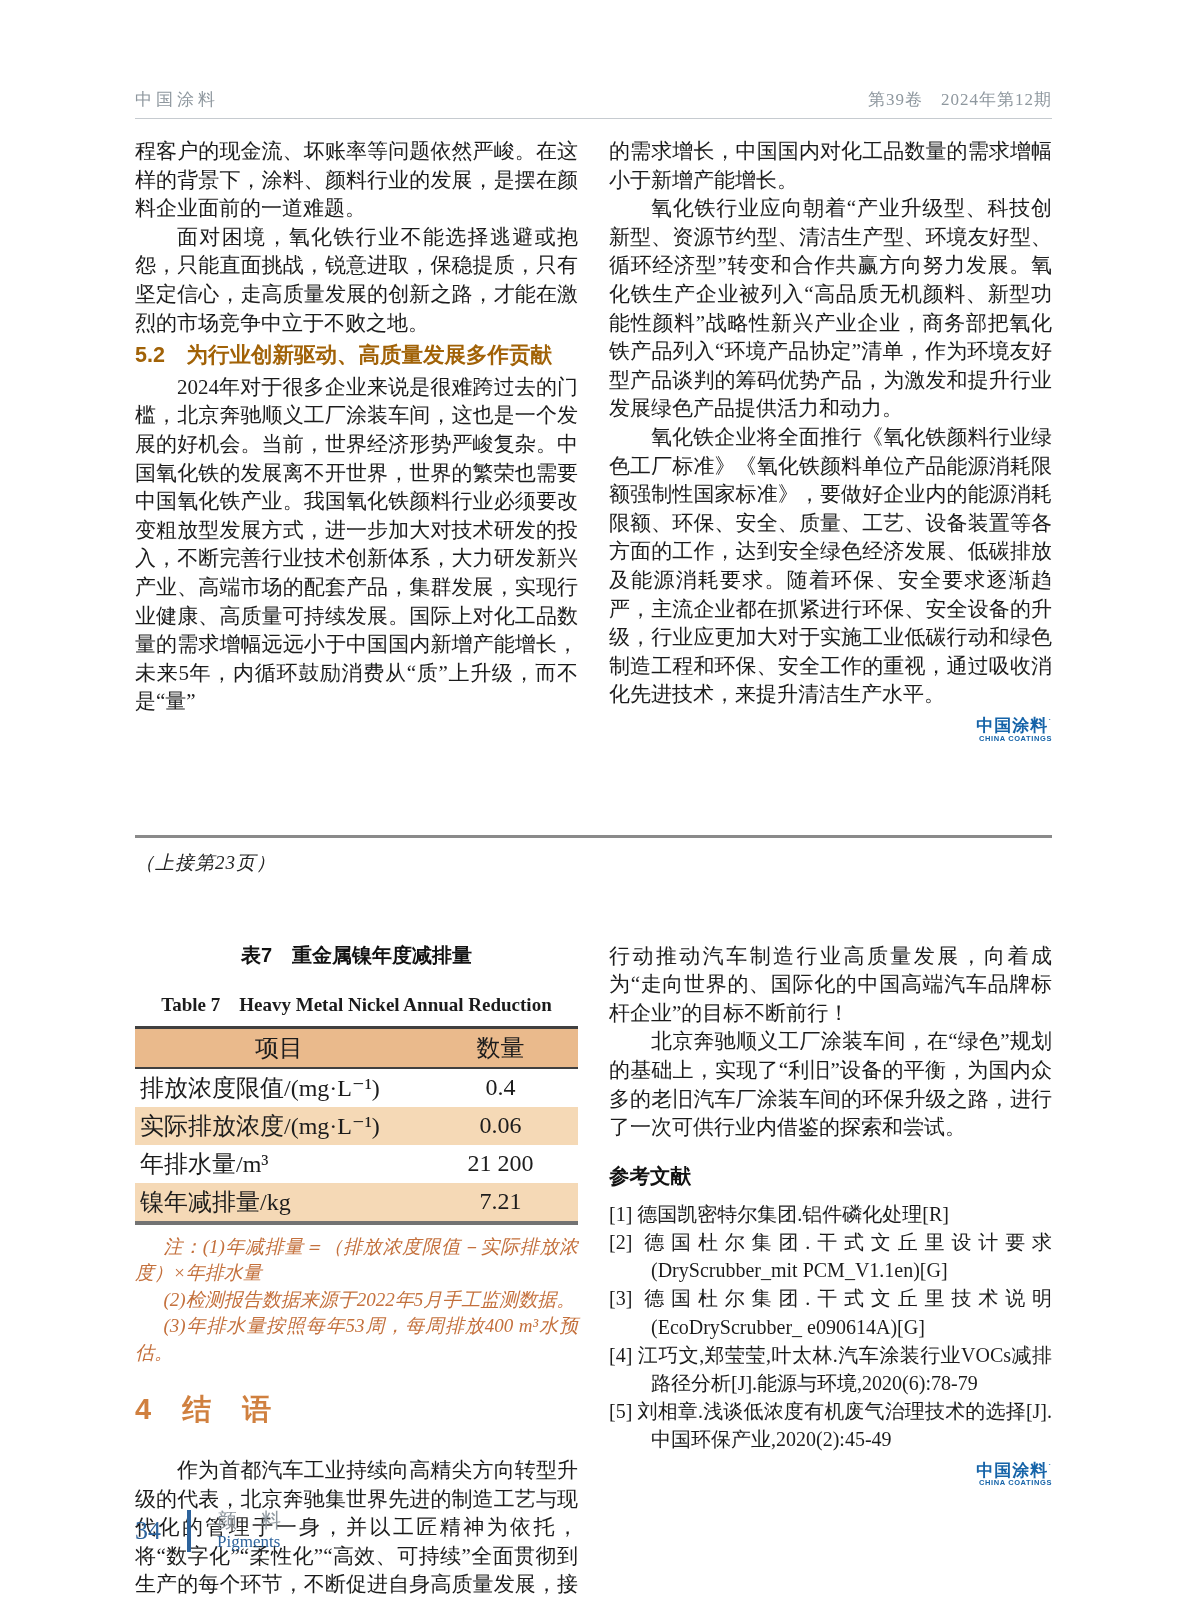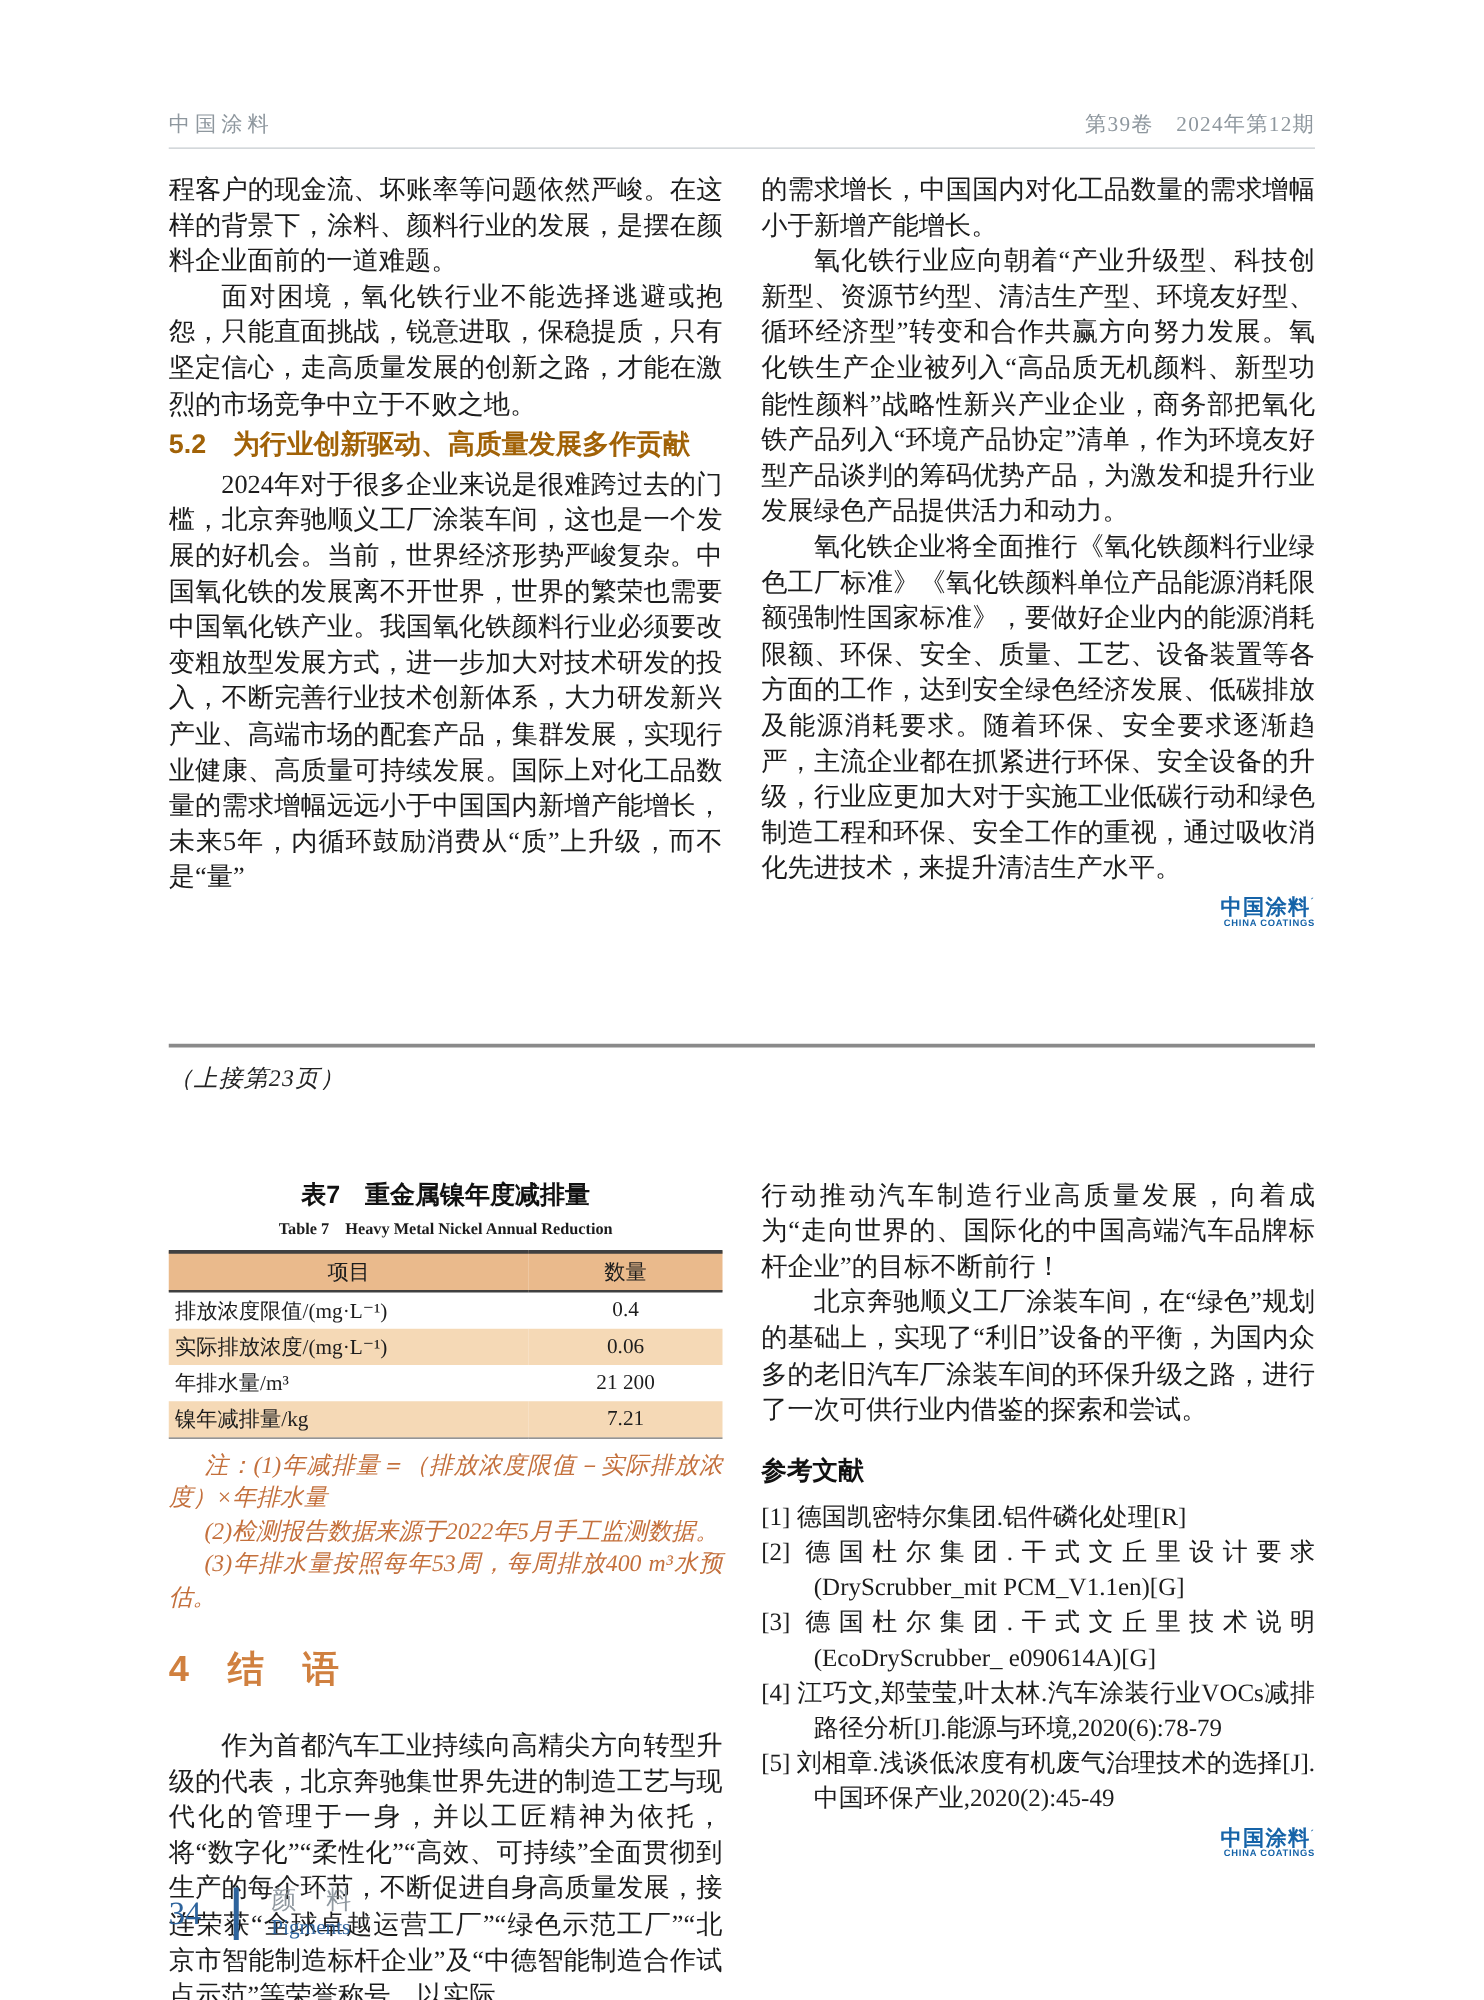--- a/index.html
+++ b/index.html
@@ -72,25 +72,25 @@
 
   
   .section-divider { border:none; border-top:3px solid #8a8a8a; margin:92px 0 12px 0; }
   .continuation { font-size:19px; font-style:italic; color:#222; letter-spacing:1px; }
 
   
   .tbl-title-cn {
     text-align:center; font-weight:bold; font-size:20px; color:#111;
     font-family:"Liberation Sans","DejaVu Sans",sans-serif;
   }
-  .tbl-title-en { text-align:center; font-weight:bold; font-size:13px; margin:5px 0 8px 0; }
+  .tbl-title-en { text-align:center; font-weight:bold; font-size:19px; margin:23px 0 8px 0; }
   table.t7 {
     width:100%; border-collapse:collapse;
-    border-top:3px solid #404040; border-bottom:1px solid #737373;
-    font-size:17px;
+    border-top:3px solid #404040; border-bottom:4px solid #737373;
+    font-size:24px;
   }
   table.t7 th {
     background:#eaba8c; font-weight:normal; text-align:center;
     border-bottom:2px solid #404040; padding:3px 0; height:29px;
   }
   table.t7 td { padding:3px 0 3px 5px; height:29px; }
   table.t7 td.num { text-align:center; padding-left:0; }
   table.t7 tbody tr:nth-child(even) td { background:#f5d9b6; }
   table.t7 th.c1 { width:65%; }
   table.t7 th.c2 { width:35%; }

